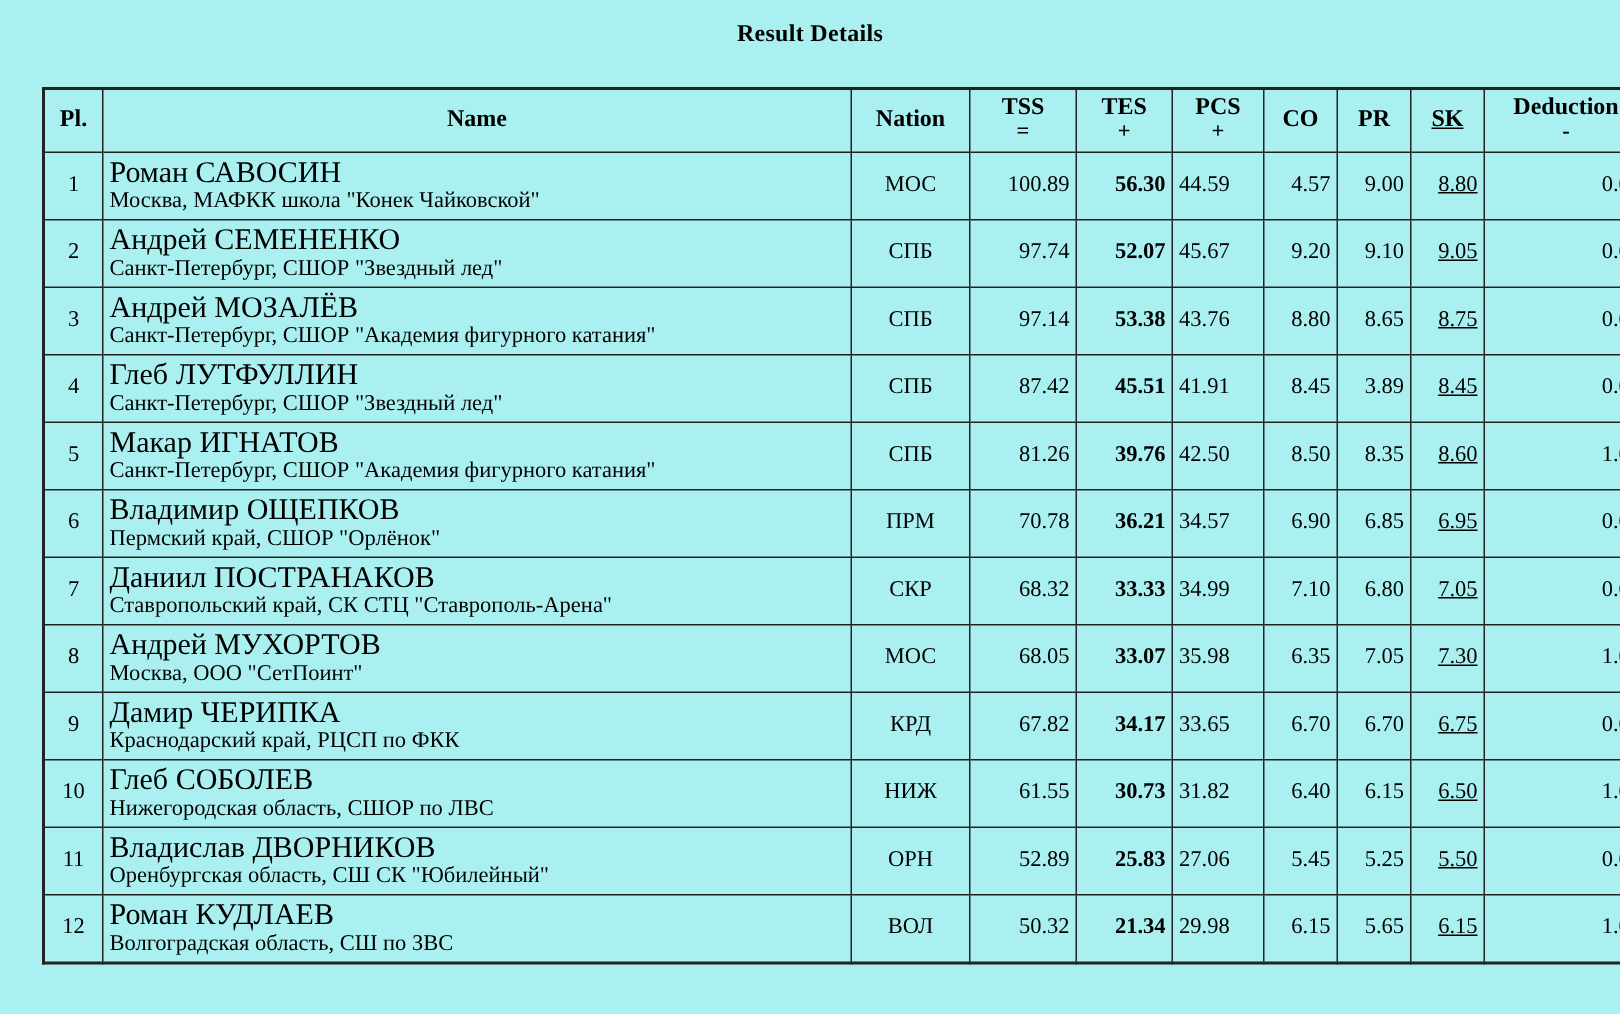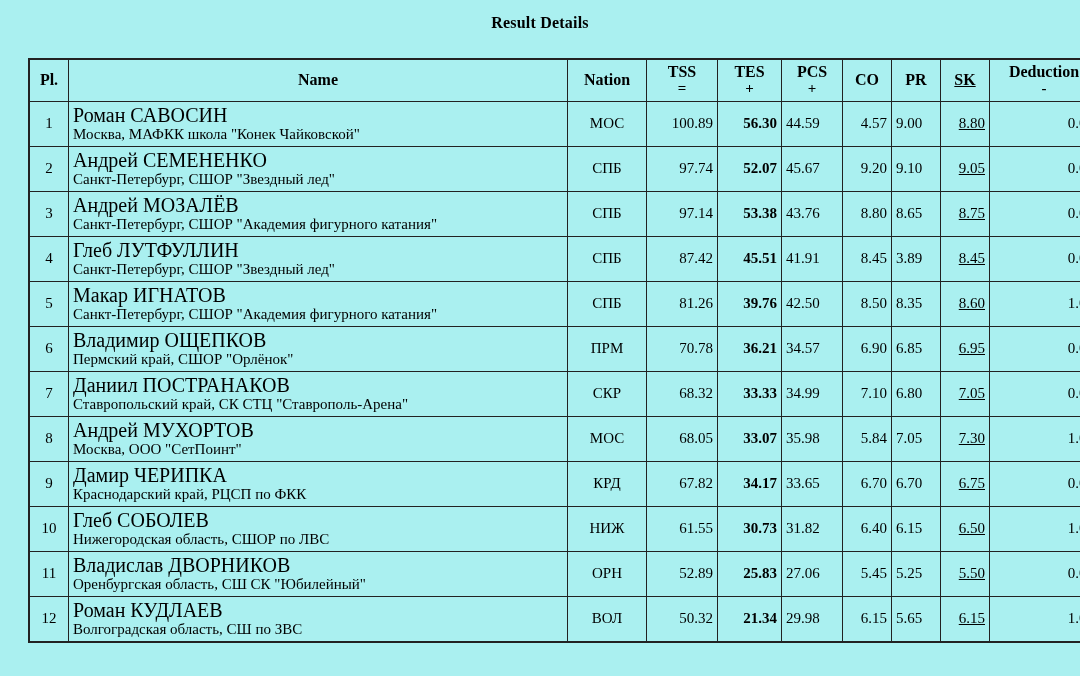--- a/index.html
+++ b/index.html
@@ -58,21 +58,21 @@
     font-weight: bold;
   }
   
   .c-pl    { width: 30px;  text-align: center; }
   .c-name  { width: 490px; text-align: left; }
   .c-nat   { width: 70px;  text-align: center; }
   .c-tss   { width: 62px;  text-align: right; margin-top: 32px; }
   .c-tes   { width: 55px;  text-align: right; font-weight: bold; }
   .c-pcs   { width: 52px;  text-align: left; }
   .c-co    { width: 40px;  text-align: right; }
-  .c-pr    { width: 40px;  text-align: left; }
+  .c-pr    { width: 40px;  text-align: right; }
   .c-sk    { width: 40px;  text-align: right; text-decoration: underline; }
   .c-ded   { width: 100px; text-align: right; }
 
   tbody td {
     height: 44px;
   }
   .skater-name {
     font-size: 20px;
     line-height: 1.12;
     white-space: nowrap;
@@ -261,21 +261,21 @@
         <tr>
           <td class="c-pl">8</td>
           <td class="c-name">
             <div class="skater-name">Андрей МУХОРТОВ</div>
             <div class="skater-club">Москва, ООО "СетПоинт"</div>
           </td>
           <td class="c-nat">МОС</td>
           <td class="c-tss">68.05</td>
           <td class="c-tes">33.07</td>
           <td class="c-pcs">35.98</td>
-          <td class="c-co">5.84</td>
+          <td class="c-co">6.35</td>
           <td class="c-pr">7.05</td>
           <td class="c-sk">7.30</td>
           <td class="c-ded">1.00</td>
         </tr>
         <tr>
           <td class="c-pl">9</td>
           <td class="c-name">
             <div class="skater-name">Дамир ЧЕРИПКА</div>
             <div class="skater-club">Краснодарский край, РЦСП по ФКК</div>
           </td>

